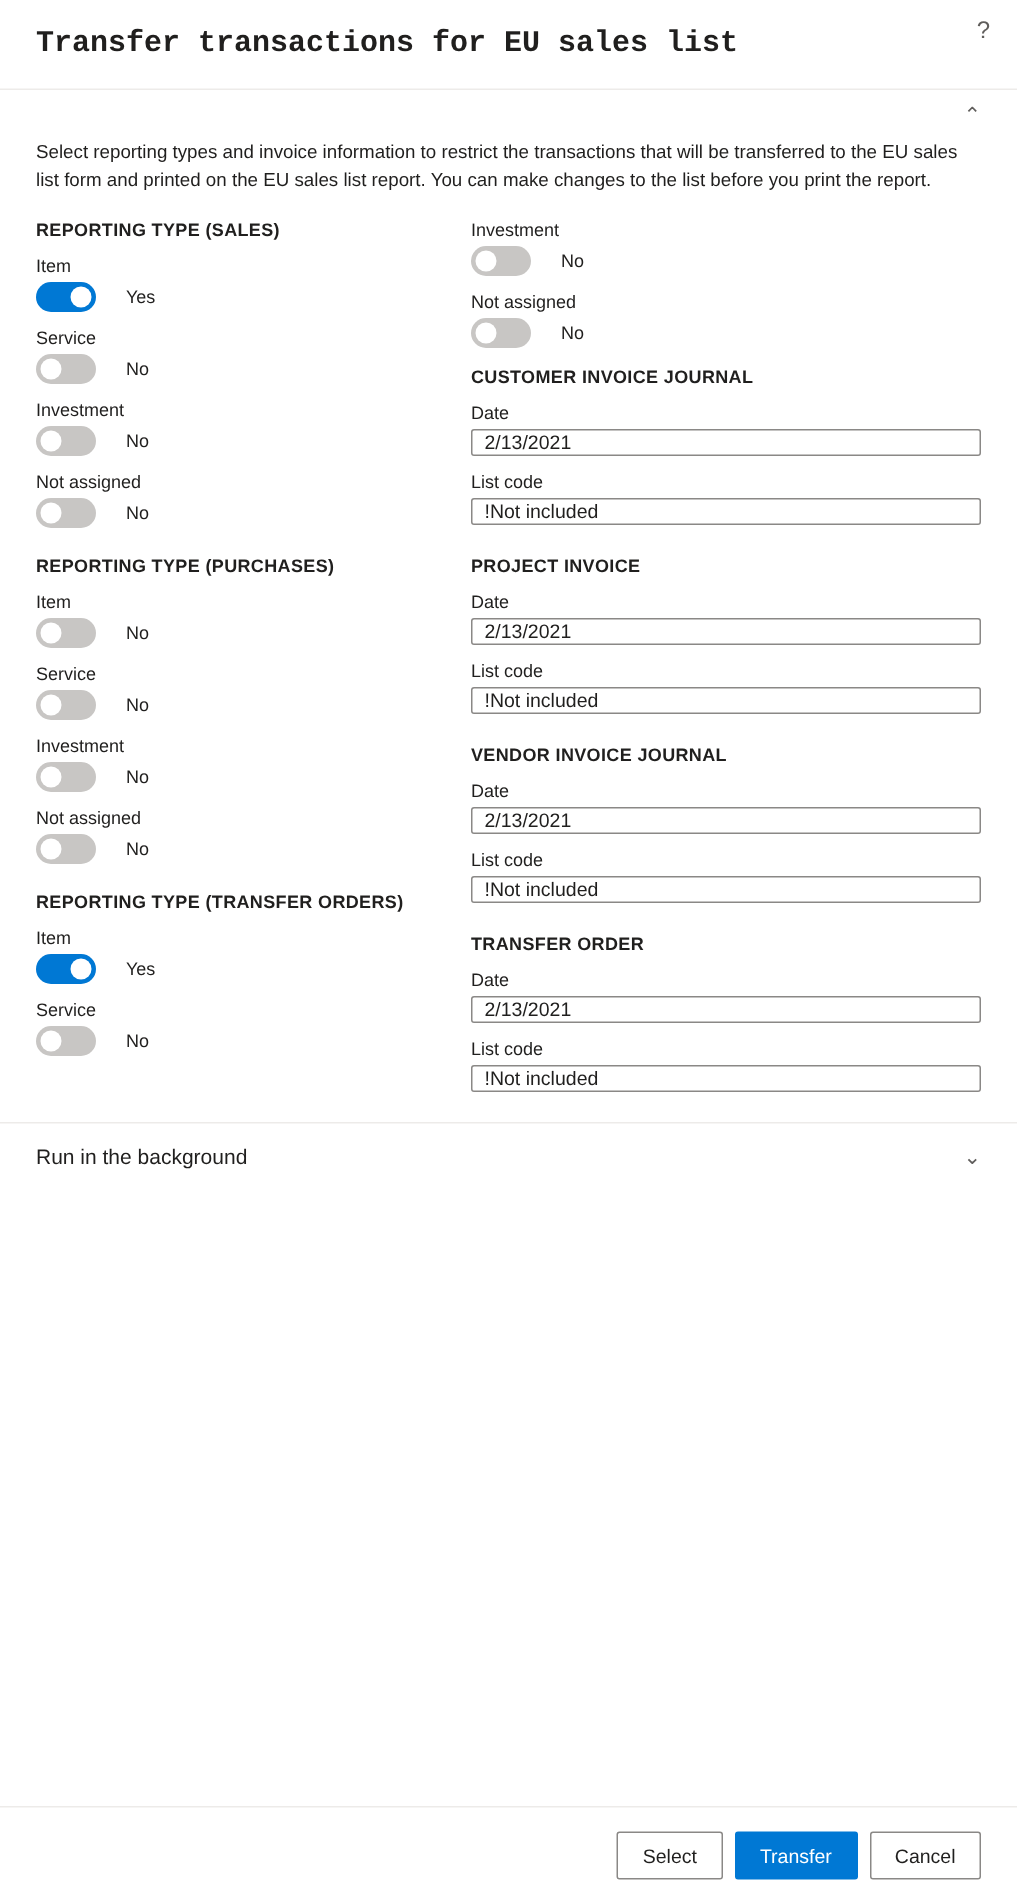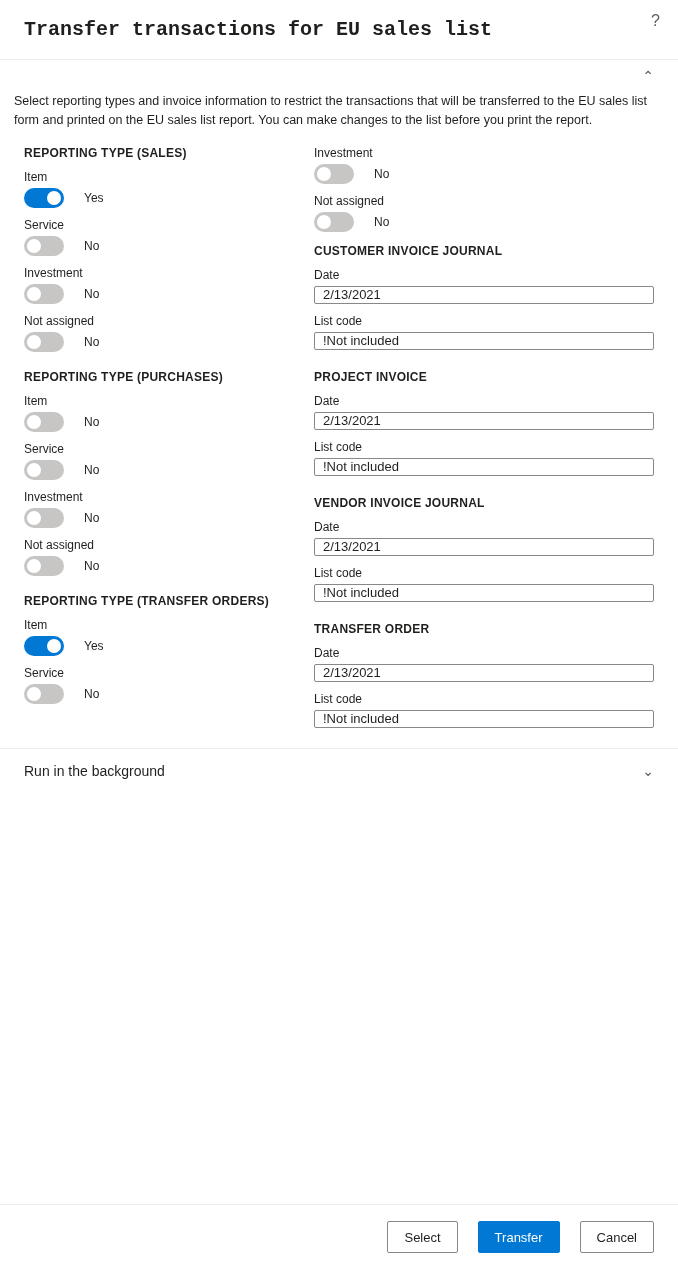--- a/index.html
+++ b/index.html
@@ -36,21 +36,21 @@
       justify-content: flex-end;
       align-items: center;
       padding: 8px 24px 4px 24px;
     }
     .chevron-icon {
       font-size: 14px;
       color: #605e5c;
       cursor: pointer;
     }
     .description {
-      padding: 4px 24px 16px 14px;
+      padding: 4px 24px 16px 24px;
       font-size: 12.5px;
       color: #201f1e;
       line-height: 1.5;
     }
     .main-content {
       display: flex;
       padding: 0 24px;
       gap: 0;
     }
     .left-col {
@@ -166,21 +166,21 @@
     }
     .footer {
       position: absolute;
       bottom: 0;
       left: 0;
       right: 0;
       border-top: 1px solid #edebe9;
       padding: 16px 24px;
       display: flex;
       justify-content: flex-end;
-      gap: 20px;
+      gap: 8px;
       background: #fff;
     }
     .btn {
       height: 32px;
       padding: 0 16px;
       font-size: 13px;
       border-radius: 2px;
       cursor: pointer;
       border: 1px solid #8a8886;
       background: #fff;

